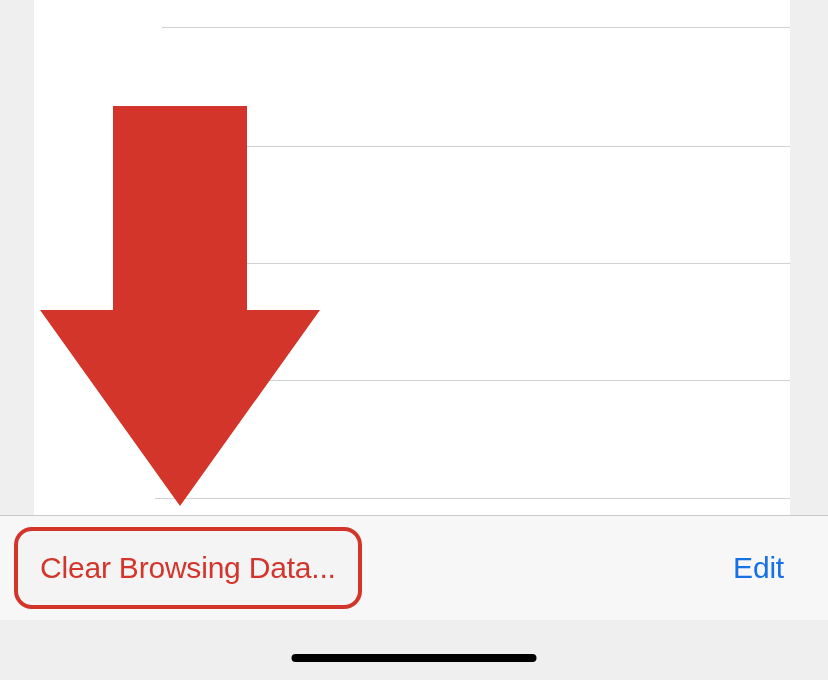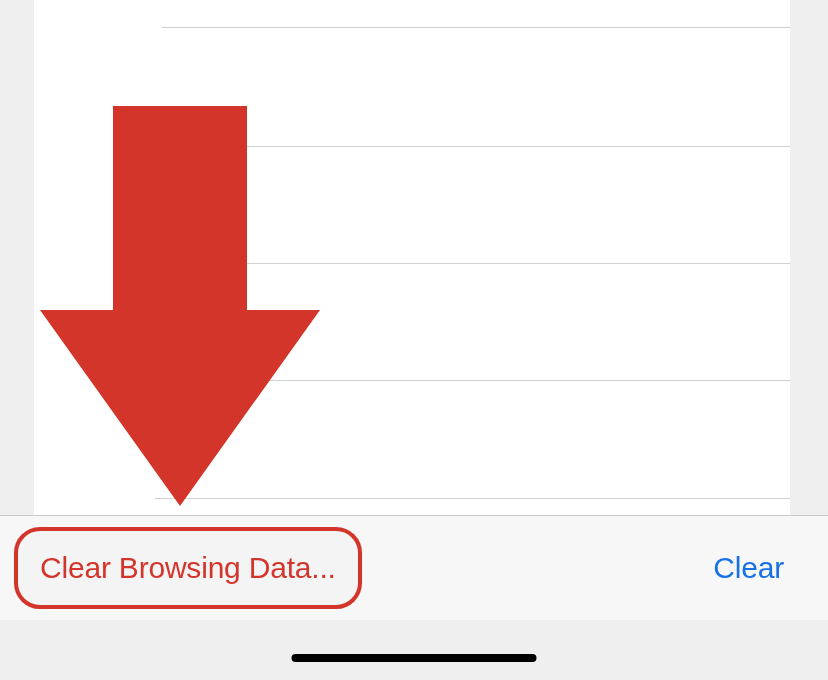--- a/index.html
+++ b/index.html
@@ -57,21 +57,21 @@
       justify-content: space-between;
       padding: 0 44px 0 14px;
     }
     
     .clear-button {
       font-size: 30px;
       font-weight: 400;
       color: #d4352b;
       background: #f4f4f5;
       border: 4px solid #d4352b;
-      border-radius: 26px;
+      border-radius: 18px;
       padding: 20px 22px;
       letter-spacing: -0.2px;
       cursor: pointer;
     }
     
     .edit-button {
       font-size: 30px;
       font-weight: 400;
       color: #1571e5;
       background: transparent;
@@ -106,21 +106,21 @@
     <div class="hline first" style="top:27px"></div>
     <div class="hline" style="top:146px"></div>
     <div class="hline" style="top:263px"></div>
     <div class="hline" style="top:380px"></div>
     <div class="hline" style="top:498px"></div>
   </div>
 </div>
 
 <div class="toolbar">
   <button class="clear-button">Clear Browsing Data...</button>
-  <button class="edit-button">Clear</button>
+  <button class="edit-button">Edit</button>
 </div>
 
 <div class="home-indicator"></div>
 
 <div class="arrow-overlay">
   <svg width="280" height="410" viewBox="0 0 280 410">
     <path d="M 73 0 L 207 0 L 207 204 L 280 204 L 140 400 L 0 204 L 73 204 Z" fill="#d4352b"></path>
   </svg>
 </div>
 

